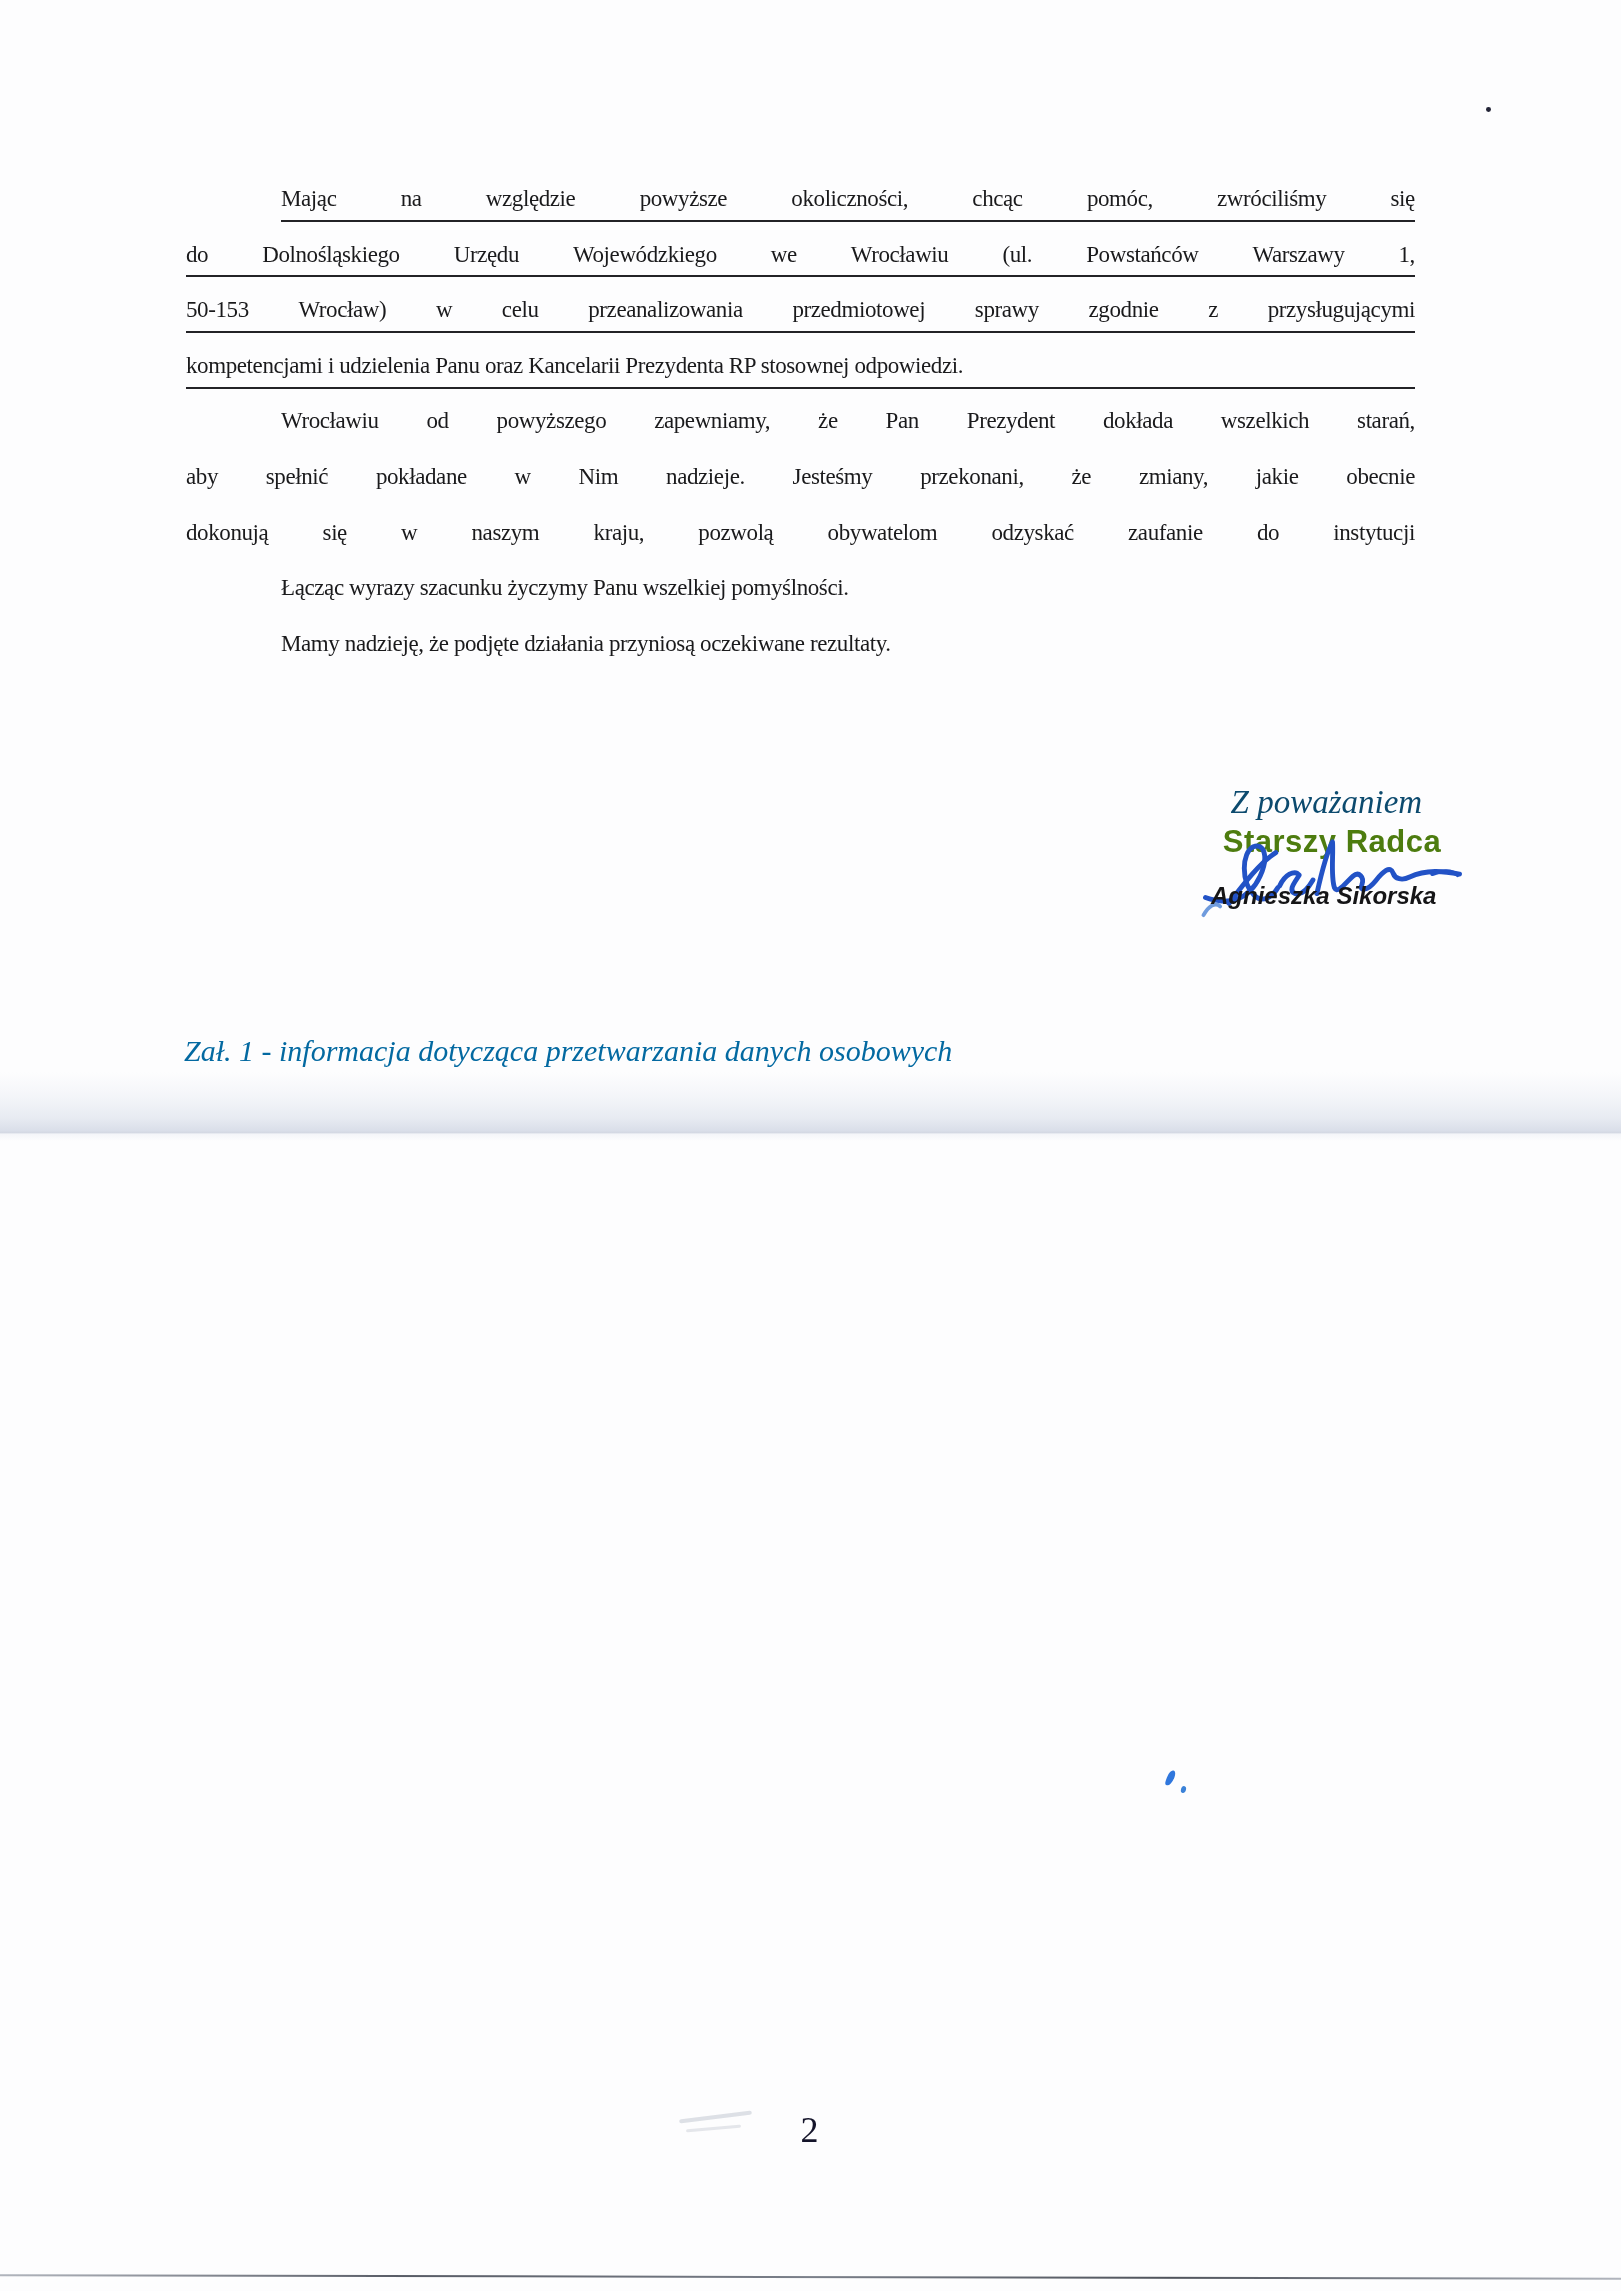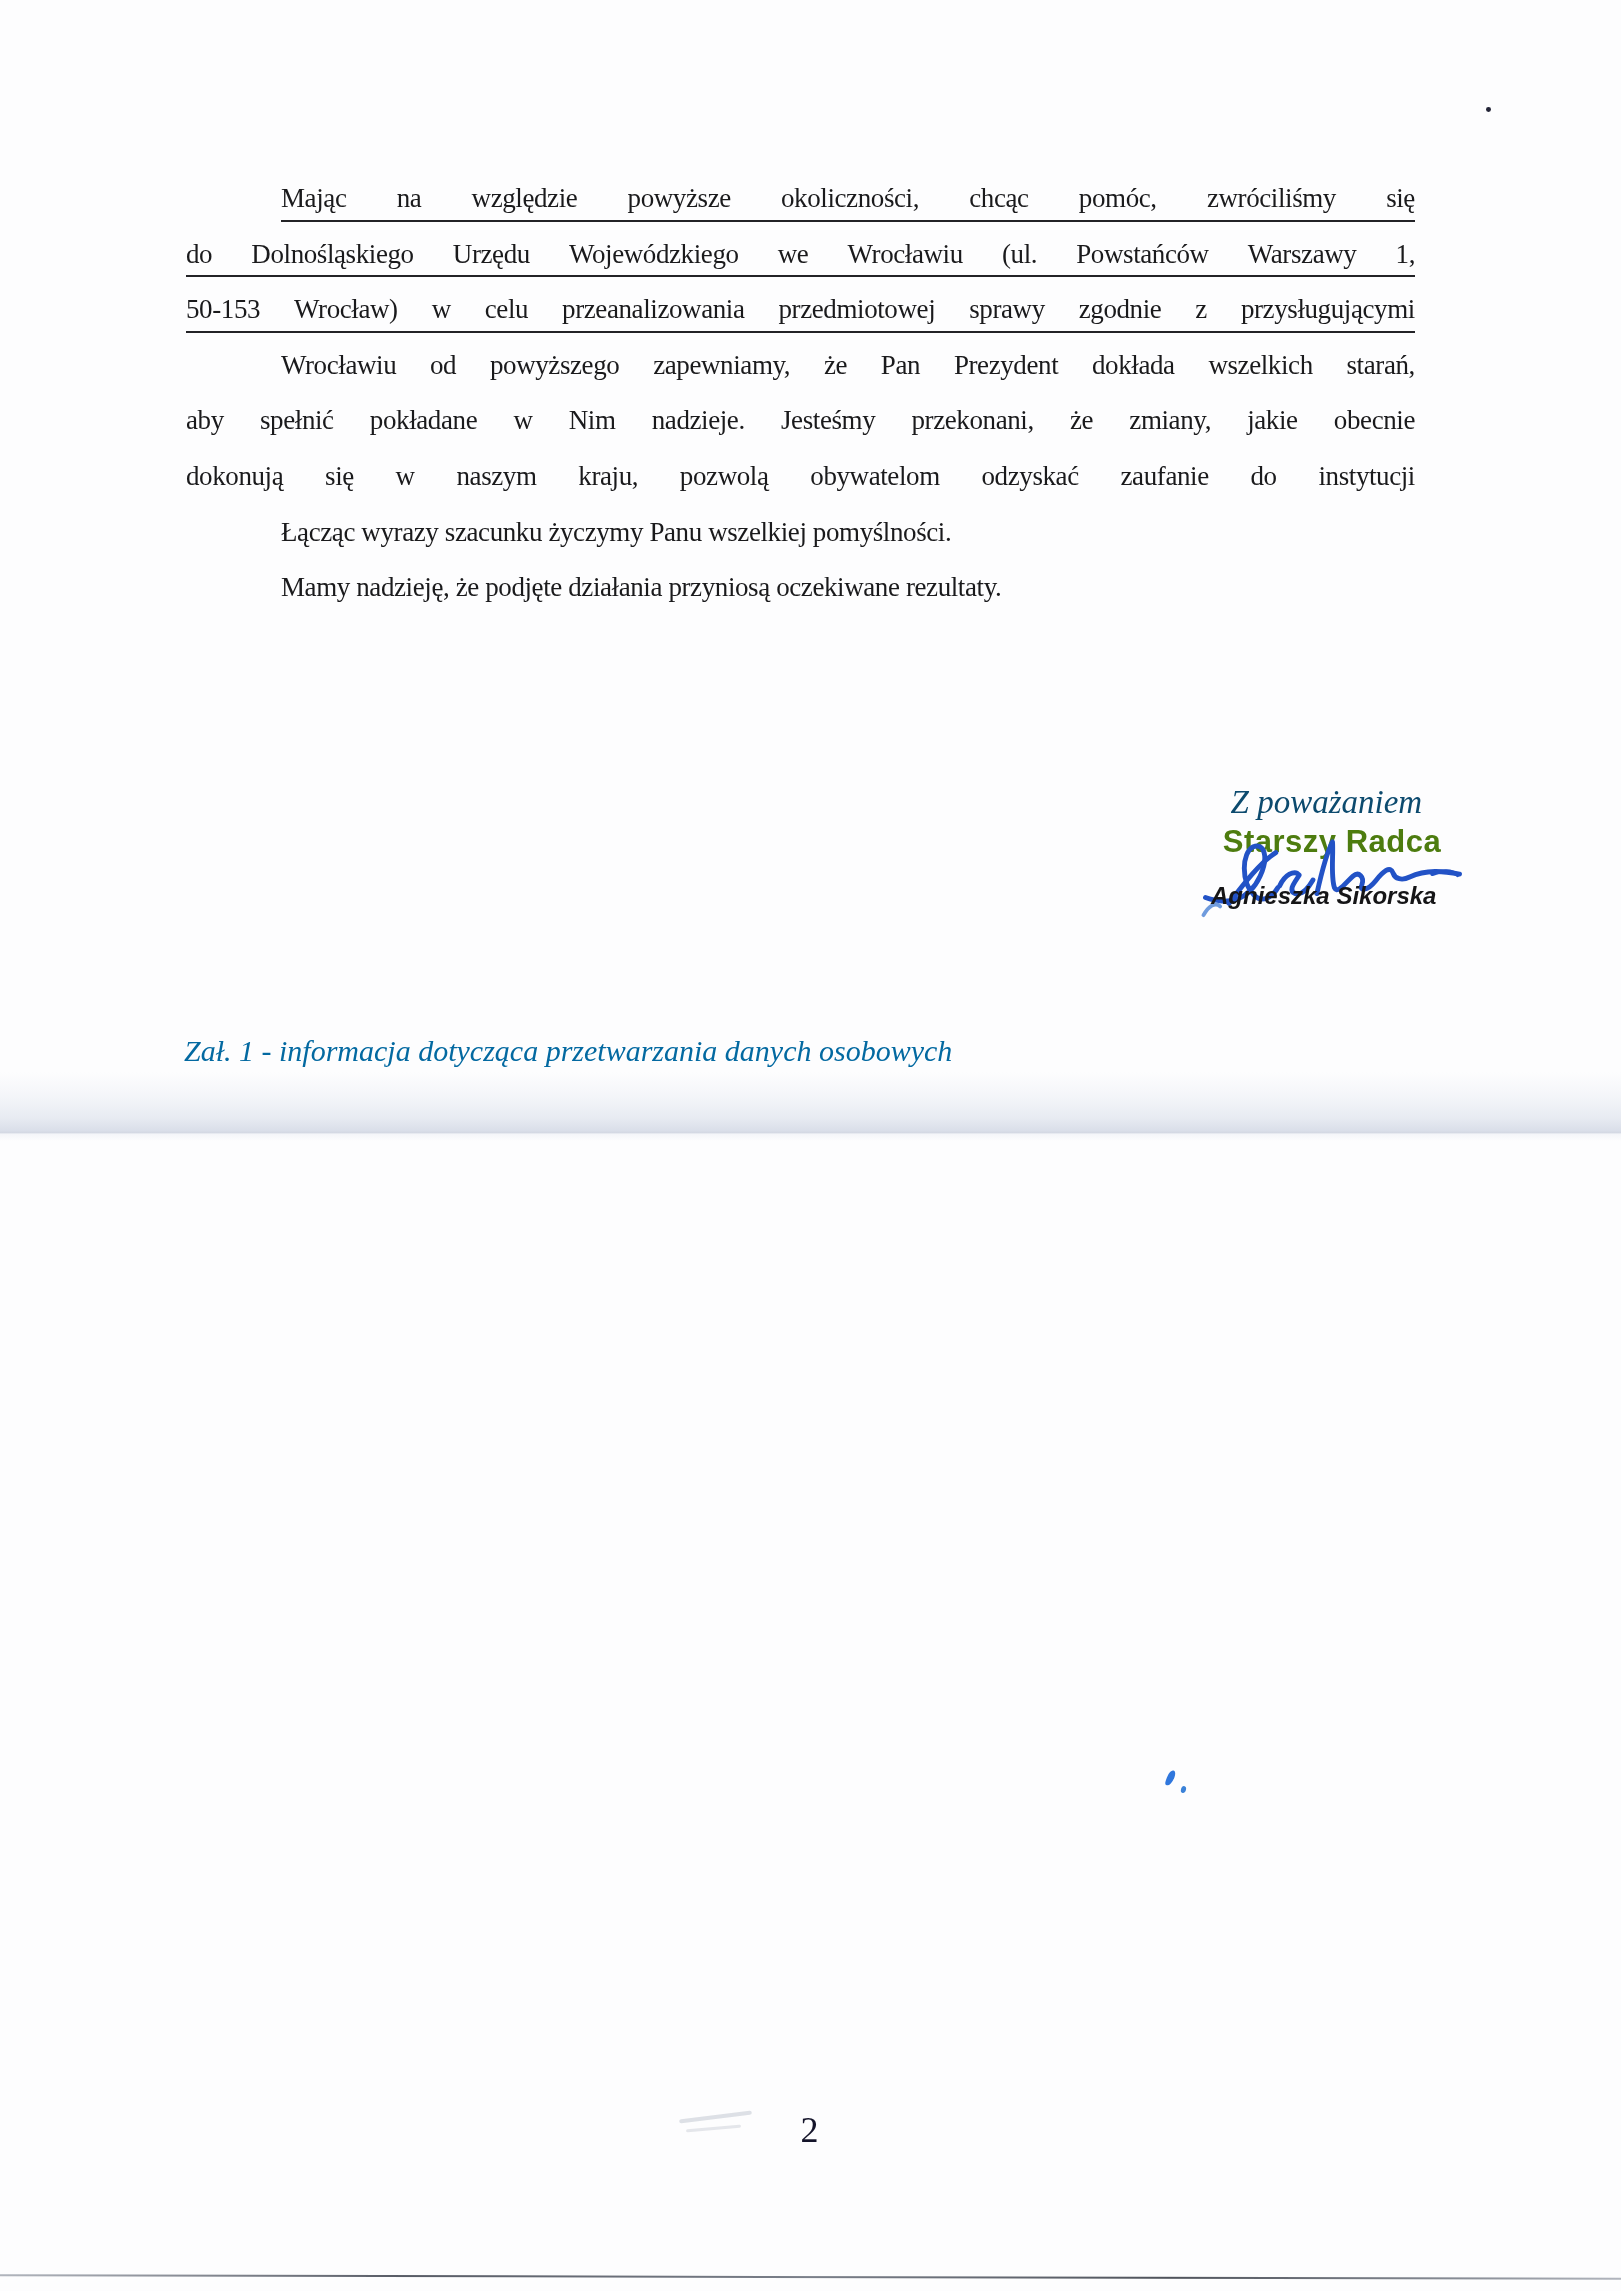--- a/index.html
+++ b/index.html
@@ -14,21 +14,21 @@
 
   
   .body-text{
     position:absolute;
     left:186px; top:180px; width:1229px;
   }
   .para{margin:0 0 7.8px 0;}
   .para:nth-child(3){margin-bottom:0;}
   .line{
     position:relative;
-    font-size:27px;
+    font-size:23px;
     line-height:37px;
     letter-spacing:-0.4px;
     margin-bottom:18.6px;
     white-space:nowrap;
   }
   .line.u{
     border-bottom:2px solid #232327;
     padding-bottom:2.9px;
     margin-bottom:13.7px;
   }
@@ -146,20 +146,21 @@
           <span>Wrocław)</span>
           <span>w</span>
           <span>celu</span>
           <span>przeanalizowania</span>
           <span>przedmiotowej</span>
           <span>sprawy</span>
           <span>zgodnie</span>
           <span>z</span>
           <span>przysługującymi</span>
         </div>
+        <div class="line u"><span>kompetencjami i udzielenia Panu oraz Kancelarii Prezydenta RP stosownej odpowiedzi.</span></div>
       </div>
       <div class="para">
         <div class="line ind just">
           <span>Wrocławiu</span>
           <span>od</span>
           <span>powyższego</span>
           <span>zapewniamy,</span>
           <span>że</span>
           <span>Pan</span>
           <span>Prezydent</span>

